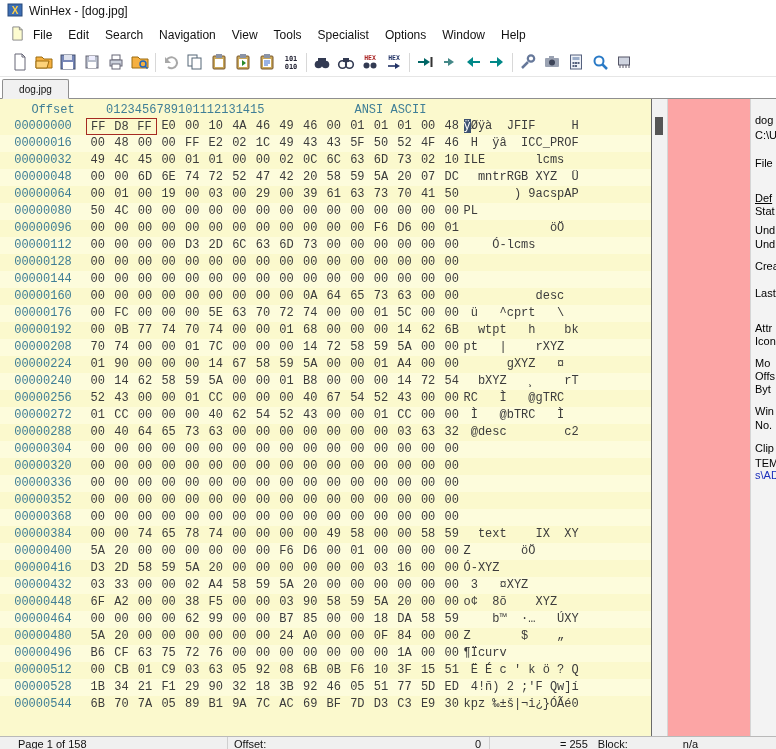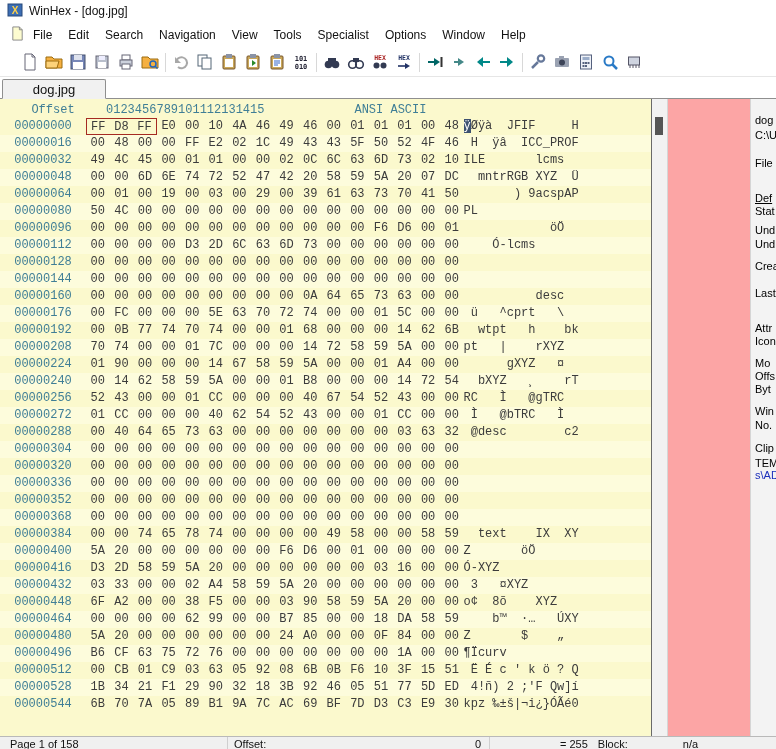--- a/index.html
+++ b/index.html
@@ -4,29 +4,29 @@
 <style>
   html,body{margin:0;padding:0}
   body{width:776px;height:749px;overflow:hidden;background:#fff;
        font-family:"Liberation Sans",sans-serif;color:#111}
 
   
   .titlebar{height:22px;display:flex;align-items:center;gap:6px;padding-left:7px;
             font-size:12px;background:#fff}
   .menubar{height:26px;display:flex;align-items:center;font-size:12px;background:#fff;padding-left:10px}
   .menu-item{padding:3px 8px;cursor:default}
-  .toolbar{height:28px;display:flex;align-items:center;background:#fff;padding-left:18px;
+  .toolbar{height:28px;display:flex;align-items:center;background:#fff;padding-left:8px;
            border-bottom:1px solid #e6e6e6}
   .tbtn{width:24px;height:24px;display:flex;align-items:center;justify-content:center}
   .ticon svg{display:block}
   .ticon text{font-family:"DejaVu Sans Mono",monospace;font-weight:bold}
   .tsep{width:1px;height:19px;background:#d8d8d8;margin:0 3px}
   .tabbar{height:21px;background:#fff;border-bottom:1px solid #8f8f8f;display:flex;align-items:flex-end}
-  .tab{height:20px;margin-left:2px;width:104px;background:#f1f1f1;border:1px solid #8f8f8f;
-       border-bottom:1px solid #f1f1f1;border-radius:2px 2px 0 0;font-size:13px;
+  .tab{height:20px;margin-left:2px;width:67px;background:#f1f1f1;border:1px solid #8f8f8f;
+       border-bottom:1px solid #f1f1f1;border-radius:2px 2px 0 0;font-size:10px;
        display:flex;align-items:center;justify-content:center;box-sizing:border-box;
        position:relative;top:1px}
 
   
   .main{height:637px;display:flex;overflow:hidden}
   .hexview{width:652px;background:var(--area_bg);font-family:"Liberation Mono",monospace;
            font-size:12px;color:var(--hex_text);border-right:1px solid #6a6a6a;
            box-sizing:border-box;position:relative;overflow:hidden;padding-top:2px}
   .hhdr{height:17px;display:flex;align-items:center;color:var(--offset_text)}
   .hh-off{width:106px;text-align:center}
@@ -48,21 +48,21 @@
 
   .right{flex:1;background:#fca5a5;position:relative;font-size:11px;overflow:hidden}
   .ipanel{position:absolute;left:82px;top:0;bottom:0;width:200px;background:#f3f3f3;
           border-left:1px solid #d5d5d5}
   .iline{position:absolute;left:4px;white-space:nowrap;color:#000}
   .iline.blue{color:#1c2fbb}
 
   
   .sbar{height:15px;background:#f0f0f0;border-top:1px solid #b9b9b9;display:flex;
         align-items:center;font-size:11px;box-sizing:border-box}
-  .sb1{width:227px;padding-left:10px;box-sizing:border-box}
+  .sb1{width:227px;padding-left:18px;box-sizing:border-box}
   .sdiv{width:1px;height:100%;background:#cfcfcf}
   .sb2{width:261px;display:flex;justify-content:space-between;padding:0 8px 0 6px;box-sizing:border-box}
   .sb3{flex:1;display:flex;align-items:center;padding-left:70px}
   .sb3 .blk{margin-left:10px}
   .sb3 .na{margin-left:55px}
 </style>
 </head>
 <body>
 
 <div class="titlebar">

